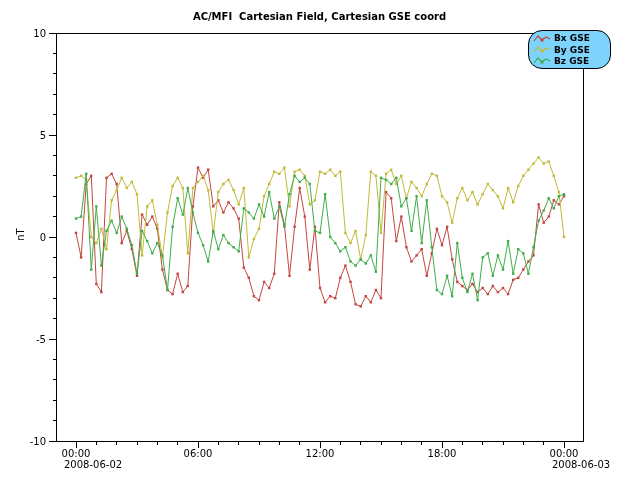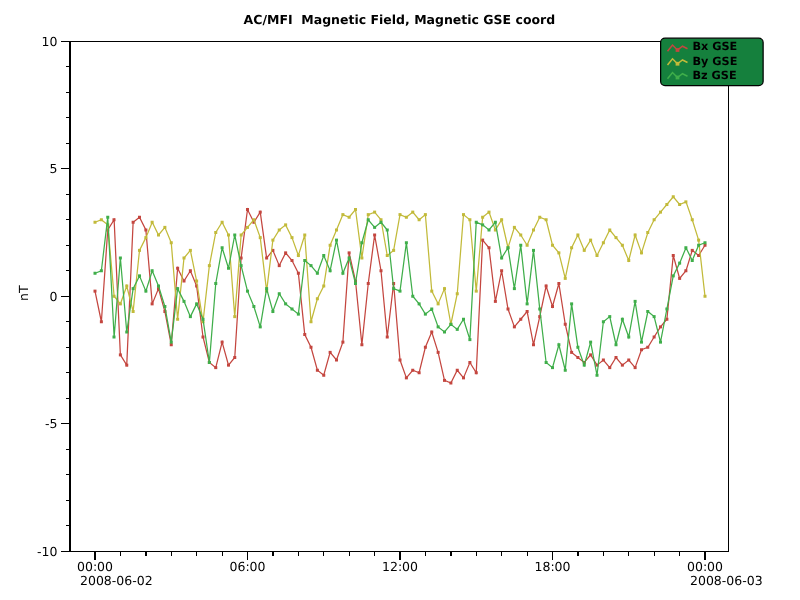--- a/index.html
+++ b/index.html
@@ -13,33 +13,33 @@
     font:bold 10px "DejaVu Sans",sans-serif;color:#000;white-space:pre;
   }
   .ylab{
     position:absolute;left:14px;top:229px;transform:rotate(-90deg);transform-origin:center;
     font:10px "DejaVu Sans",sans-serif;color:#000;
   }
   svg.plot{position:absolute;left:0;top:0;}
   .tick{font:10px "DejaVu Sans",sans-serif;fill:#000;}
   .legend{
     position:absolute;left:528px;top:30px;width:83px;height:39px;box-sizing:border-box;
-    background:#15803d;border:1px solid #000;border-radius:4px;z-index:5;
+    background:#7dd3fc;border:1px solid #000;border-radius:14px;z-index:5;
     display:flex;flex-direction:column;justify-content:space-evenly;padding:1px 3px 1px 4px;
   }
   .lrow{display:flex;align-items:center;gap:3px;line-height:1;}
   .lrow span{font:bold 9px "DejaVu Sans",sans-serif;color:#000;white-space:nowrap;}
   .lglyph{flex:0 0 auto;}
 </style>
 </head>
 <body>
 
 <div class="figure">
 
-  <div class="title">AC/MFI  Magnetic Field, Magnetic GSE coord</div>
+  <div class="title">AC/MFI  Cartesian Field, Cartesian GSE coord</div>
 
   <div class="ylab">nT</div>
 
   <svg class="plot" id="plot" width="640" height="480">
       <rect x="56" y="33" width="527" height="408" fill="none" stroke="#000" shape-rendering="crispEdges"></rect>
       <line x1="49" y1="33" x2="56" y2="33" stroke="#000" shape-rendering="crispEdges"></line>
       <text class="tick" x="46" y="36.5" text-anchor="end">10</text>
       <line x1="49" y1="135" x2="56" y2="135" stroke="#000" shape-rendering="crispEdges"></line>
       <text class="tick" x="46" y="138.5" text-anchor="end">5</text>
       <line x1="49" y1="237" x2="56" y2="237" stroke="#000" shape-rendering="crispEdges"></line>

